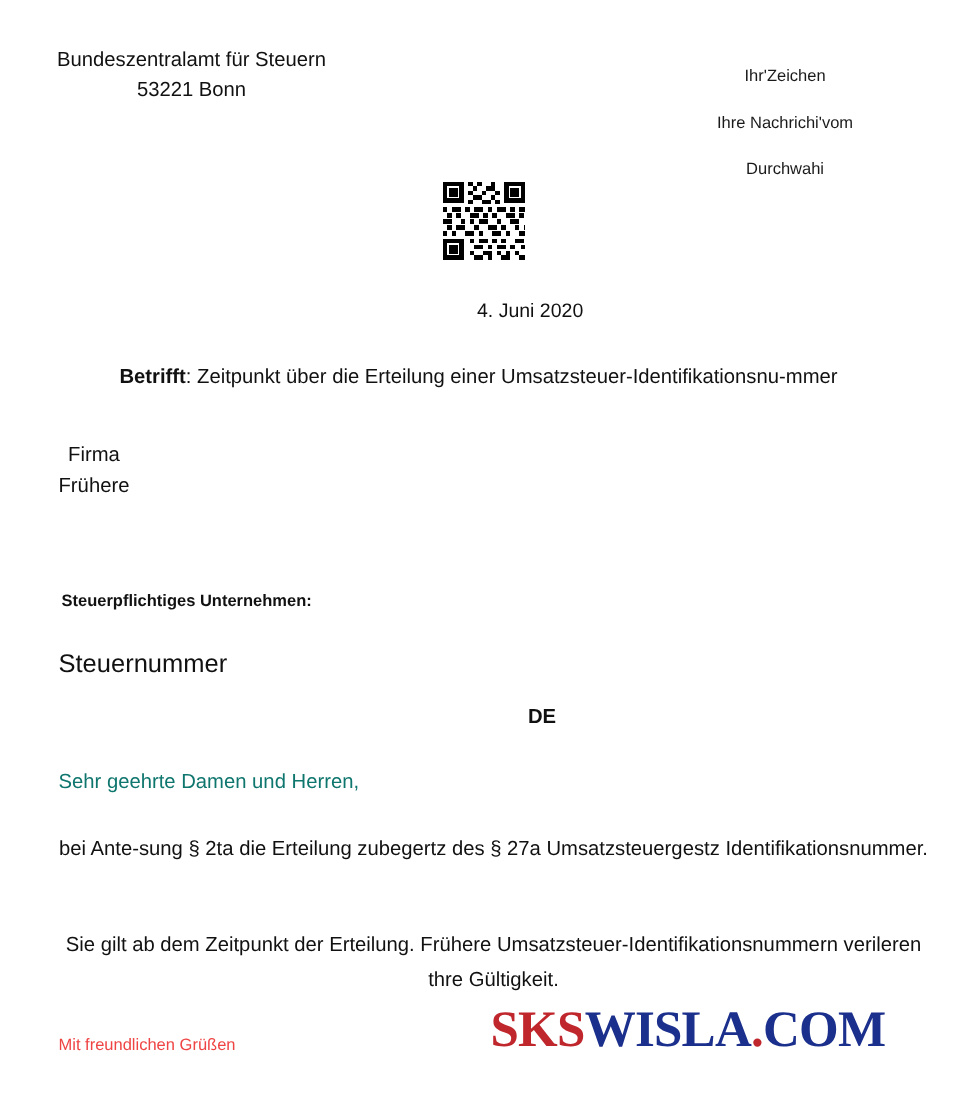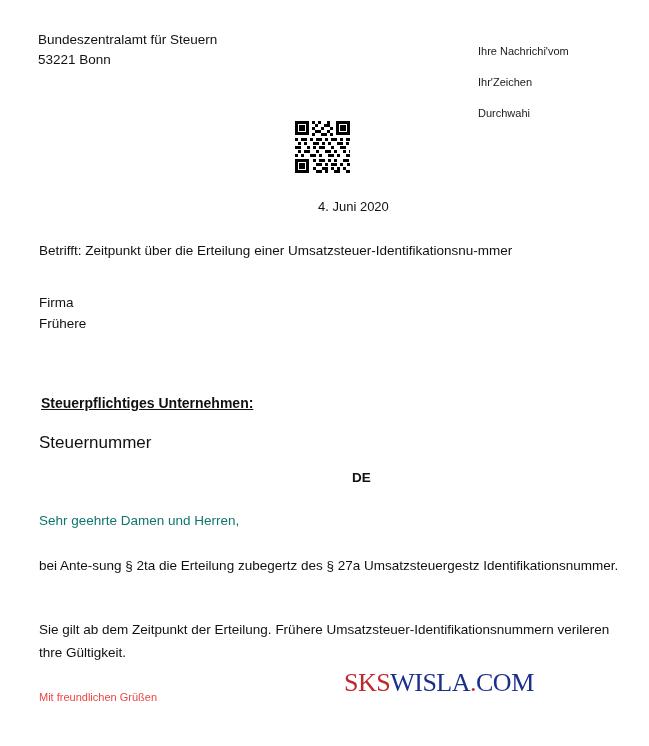--- a/index.html
+++ b/index.html
@@ -10,20 +10,21 @@
   body {
     font-family: "Liberation Sans", sans-serif;
     color: #000000;
   }
   .page {
     position: relative;
     width: 649px;
     height: 701px;
     background: #ffffff;
     overflow: hidden;
+    text-align: center;
   }
   .sender {
     position: absolute;
     left: 38px;
     top: 30px;
     font-size: 13.5px;
     line-height: 20px;
     color: #111;
   }
   .sender div { white-space: nowrap; }
@@ -57,39 +58,38 @@
 
   .betrifft {
     position: absolute;
     left: 39px;
     top: 240px;
     width: 560px;
     font-size: 13.5px;
     line-height: 21px;
     color: #111;
   }
-  .betrifft b { font-weight: normal; }
+  .betrifft b { font-weight: bold; }
 
   .addr {
     position: absolute;
     left: 39px;
     top: 292px;
     font-size: 13.5px;
     line-height: 21px;
     color: #111;
   }
 
   .sectiontitle {
     position: absolute;
     left: 41px;
     top: 395px;
-    font-size: 14px;
+    font-size: 11px;
     font-weight: bold;
     color: #111;
-    text-decoration: underline;
   }
 
   .steuernummer {
     position: absolute;
     left: 39px;
     top: 433px;
     font-size: 17px;
     color: #111;
   }
 
@@ -133,45 +133,45 @@
   .closing {
     position: absolute;
     left: 39px;
     top: 691px;
     font-size: 11px;
     color: #ef4444;
   }
 
   .watermark {
     position: absolute;
-    left: 344px;
+    left: 327px;
     top: 668px;
-    font-size: 26px;
-    font-weight: normal;
+    font-size: 34px;
+    font-weight: bold;
     letter-spacing: -0.5px;
     font-family: "Liberation Serif", serif;
     white-space: nowrap;
   }
   .wm-a { color: #c0272d; }
   .wm-b { color: #1b2f8c; }
   .wm-dot { color: #c0272d; }
 </style>
 </head>
 <body>
 
 <div class="page">
 
   <div class="sender">
     <div>Bundeszentralamt für Steuern</div>
     <div>53221 Bonn</div>
   </div>
 
   <div class="meta">
+    <div>Ihr'Zeichen</div>
     <div>Ihre Nachrichi'vom</div>
-    <div>Ihr'Zeichen</div>
     <div>Durchwahi</div>
   </div>
 
   <div class="qr">
     <svg width="59" height="56" viewBox="0 0 59 56" xmlns="http://www.w3.org/2000/svg" shape-rendering="crispEdges">
       <rect x="0" y="0" width="59" height="56" fill="#ffffff"></rect>
       <g fill="#000000">
         <rect x="2" y="2" width="14" height="3"></rect>
         <rect x="2" y="2" width="3" height="14"></rect>
         <rect x="13" y="2" width="3" height="14"></rect>

